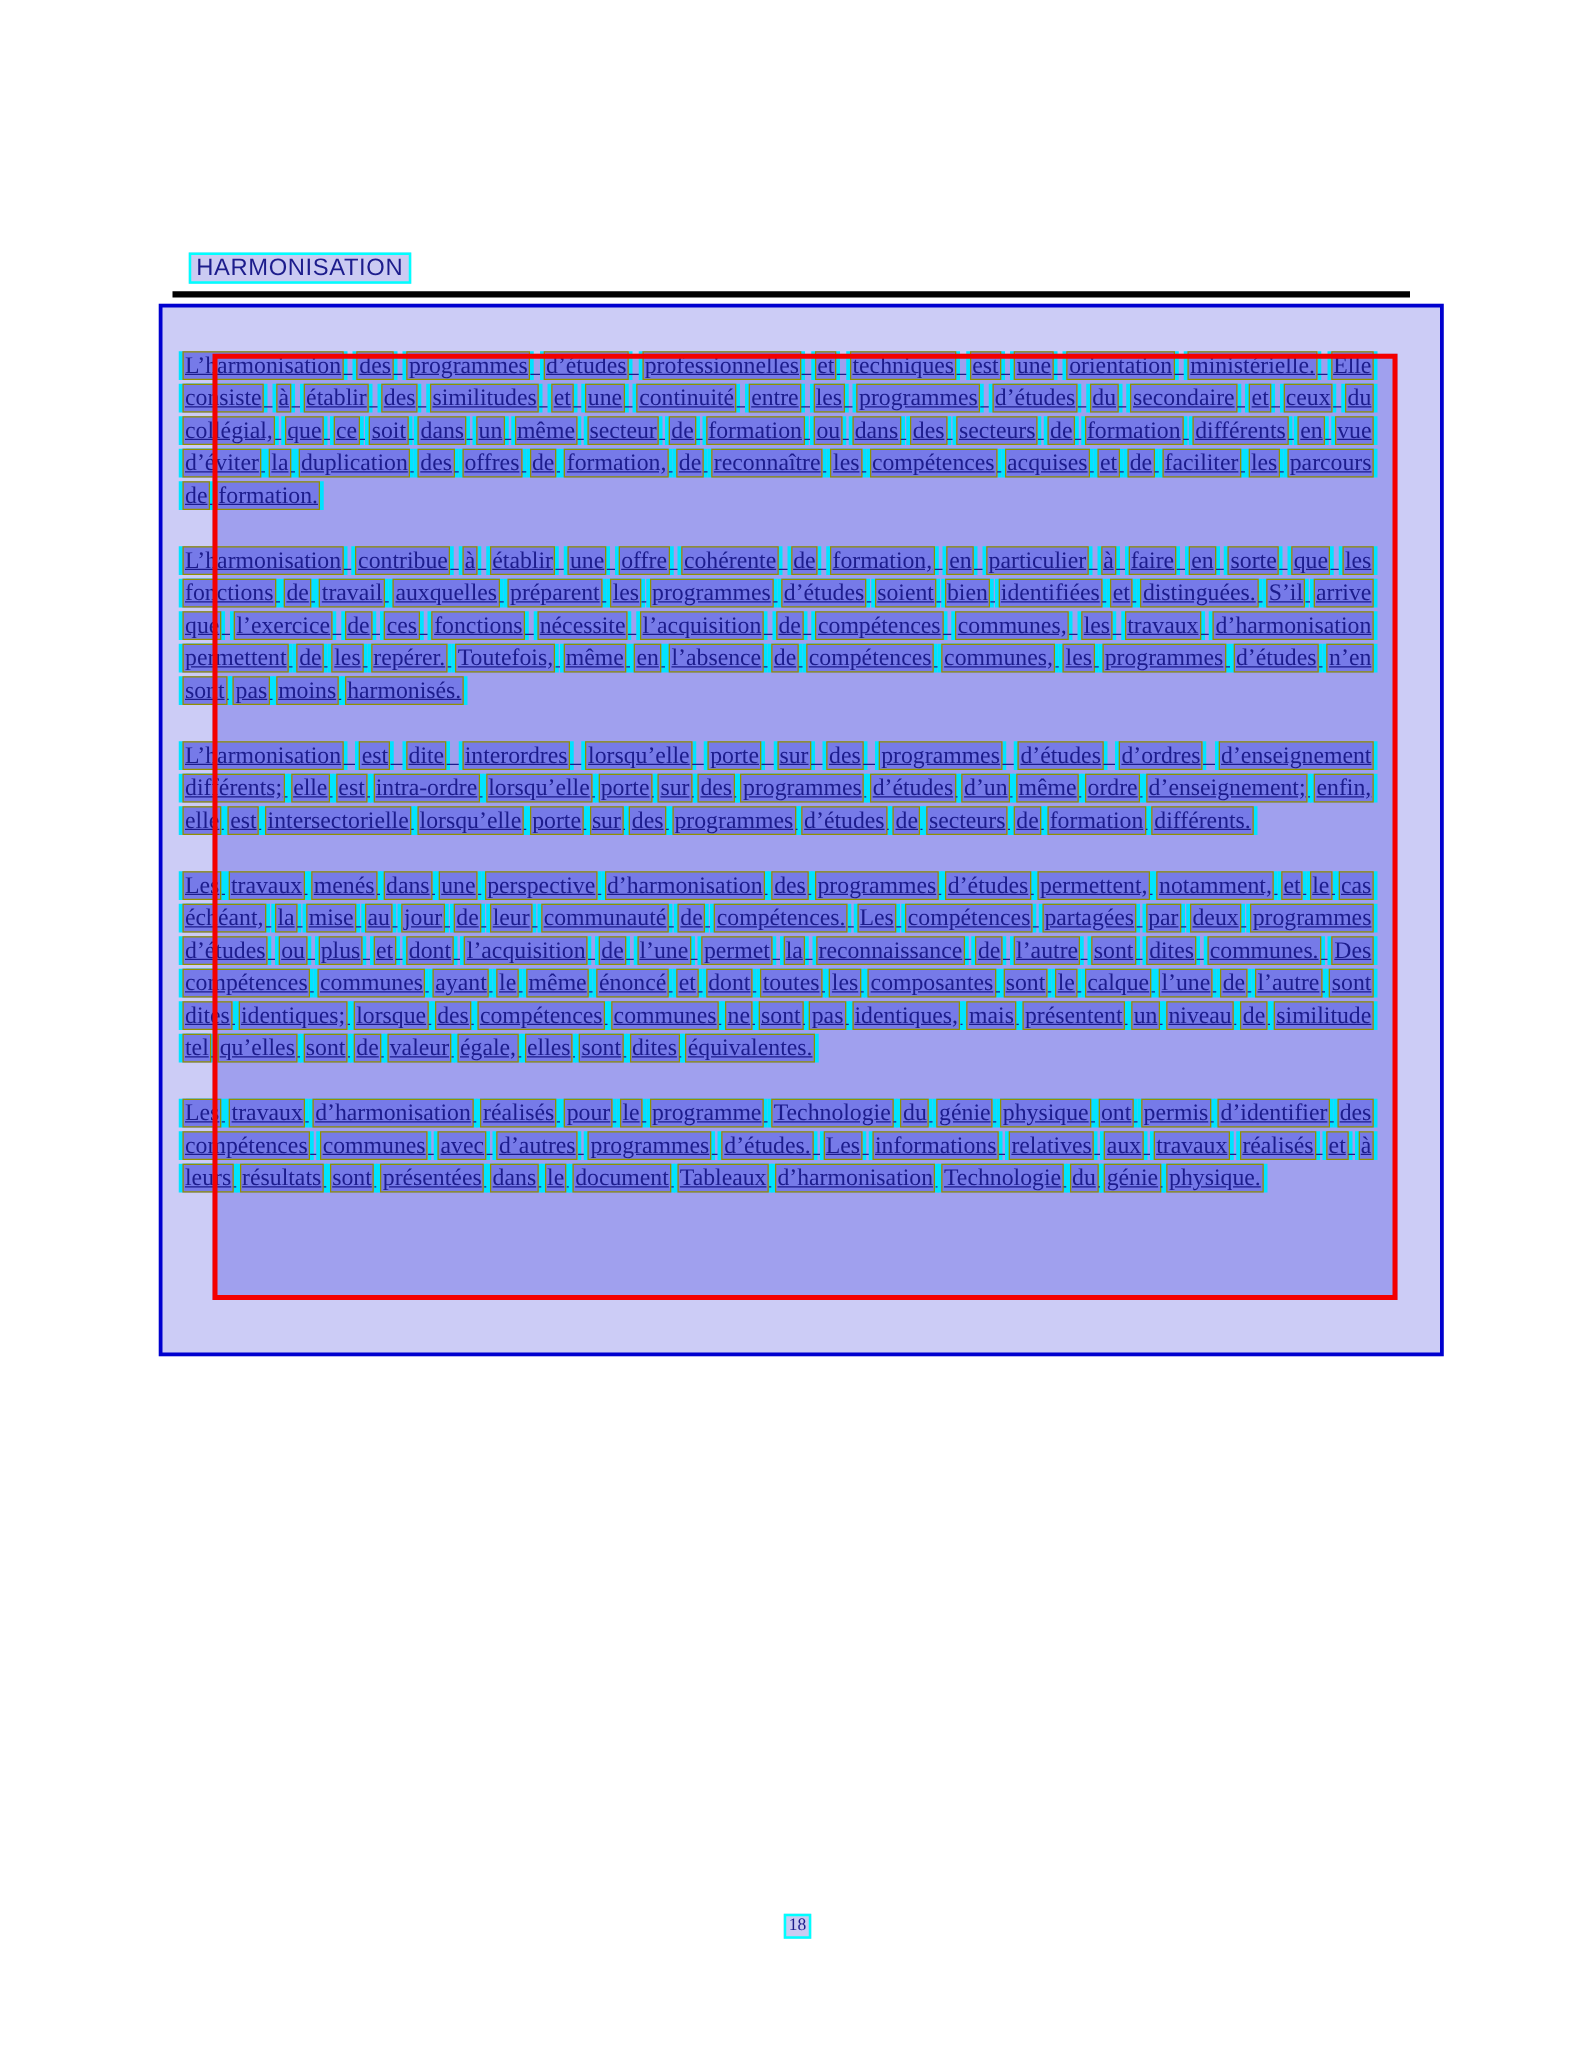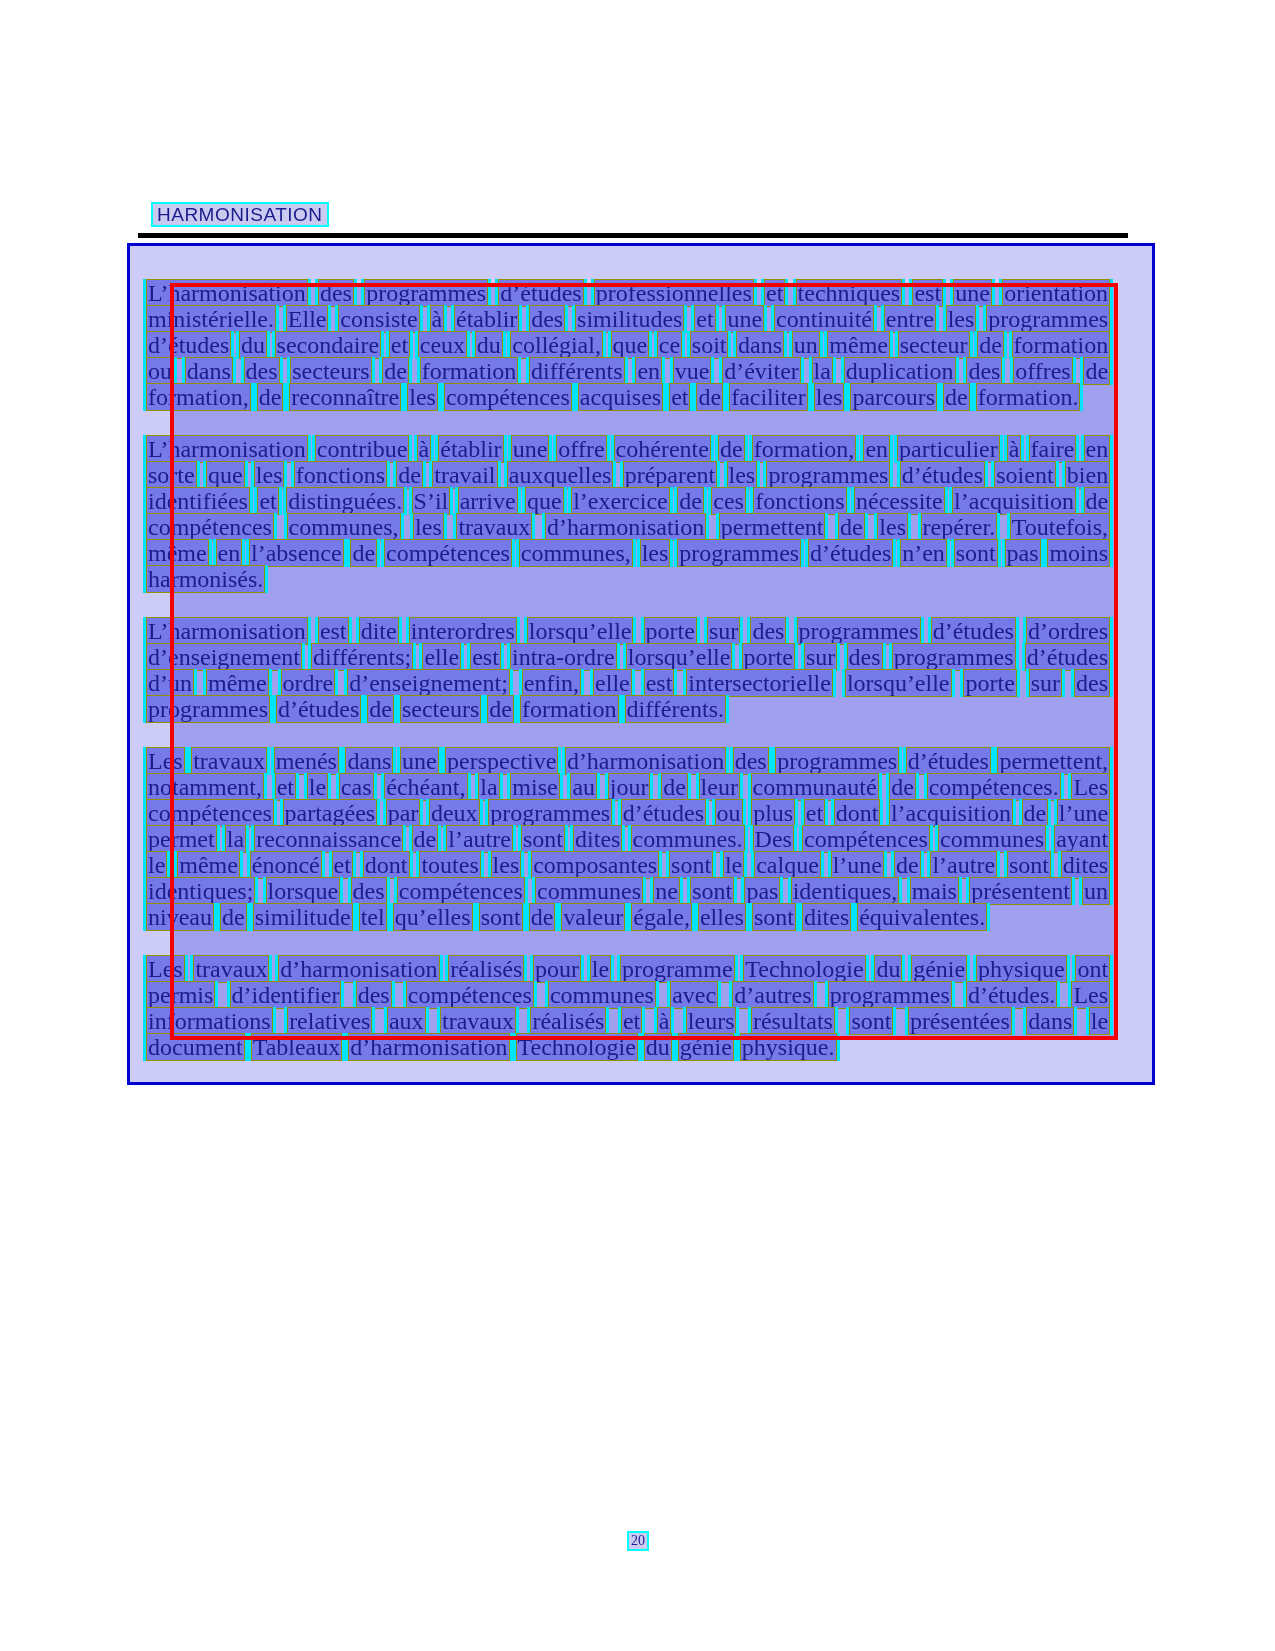--- a/index.html
+++ b/index.html
@@ -76,25 +76,26 @@
 
   
   .text-layer {
     position: absolute;
     left: 146px;
     top: 280px;
     width: 968px;
     z-index: 2;
   }
   .para {
-    margin: 0 4px 26px 0;
+    margin: 0 15px 26px 0;
     text-align: justify;
-    font-size: 24px;
+    font-size: 19px;
     line-height: 26px;
     color: var(--text-color);
+    text-decoration: underline;
   }
   .para:last-child { margin-bottom: 0; }
   .w {
     background: var(--word-highlight);
     border: 1px solid var(--word-border);
     padding: 0 1px;
     box-shadow: 3px 0 0 var(--space-marker), -3px 0 0 var(--space-marker);
   }
 
   
@@ -124,13 +125,13 @@
 <div class="text-layer">
     <p class="para"><span class="w">L’harmonisation</span> <span class="w">des</span> <span class="w">programmes</span> <span class="w">d’études</span> <span class="w">professionnelles</span> <span class="w">et</span> <span class="w">techniques</span> <span class="w">est</span> <span class="w">une</span> <span class="w">orientation</span> <span class="w">ministérielle.</span> <span class="w">Elle</span> <span class="w">consiste</span> <span class="w">à</span> <span class="w">établir</span> <span class="w">des</span> <span class="w">similitudes</span> <span class="w">et</span> <span class="w">une</span> <span class="w">continuité</span> <span class="w">entre</span> <span class="w">les</span> <span class="w">programmes</span> <span class="w">d’études</span> <span class="w">du</span> <span class="w">secondaire</span> <span class="w">et</span> <span class="w">ceux</span> <span class="w">du</span> <span class="w">collégial,</span> <span class="w">que</span> <span class="w">ce</span> <span class="w">soit</span> <span class="w">dans</span> <span class="w">un</span> <span class="w">même</span> <span class="w">secteur</span> <span class="w">de</span> <span class="w">formation</span> <span class="w">ou</span> <span class="w">dans</span> <span class="w">des</span> <span class="w">secteurs</span> <span class="w">de</span> <span class="w">formation</span> <span class="w">différents</span> <span class="w">en</span> <span class="w">vue</span> <span class="w">d’éviter</span> <span class="w">la</span> <span class="w">duplication</span> <span class="w">des</span> <span class="w">offres</span> <span class="w">de</span> <span class="w">formation,</span> <span class="w">de</span> <span class="w">reconnaître</span> <span class="w">les</span> <span class="w">compétences</span> <span class="w">acquises</span> <span class="w">et</span> <span class="w">de</span> <span class="w">faciliter</span> <span class="w">les</span> <span class="w">parcours</span> <span class="w">de</span> <span class="w">formation.</span></p>
     <p class="para"><span class="w">L’harmonisation</span> <span class="w">contribue</span> <span class="w">à</span> <span class="w">établir</span> <span class="w">une</span> <span class="w">offre</span> <span class="w">cohérente</span> <span class="w">de</span> <span class="w">formation,</span> <span class="w">en</span> <span class="w">particulier</span> <span class="w">à</span> <span class="w">faire</span> <span class="w">en</span> <span class="w">sorte</span> <span class="w">que</span> <span class="w">les</span> <span class="w">fonctions</span> <span class="w">de</span> <span class="w">travail</span> <span class="w">auxquelles</span> <span class="w">préparent</span> <span class="w">les</span> <span class="w">programmes</span> <span class="w">d’études</span> <span class="w">soient</span> <span class="w">bien</span> <span class="w">identifiées</span> <span class="w">et</span> <span class="w">distinguées.</span> <span class="w">S’il</span> <span class="w">arrive</span> <span class="w">que</span> <span class="w">l’exercice</span> <span class="w">de</span> <span class="w">ces</span> <span class="w">fonctions</span> <span class="w">nécessite</span> <span class="w">l’acquisition</span> <span class="w">de</span> <span class="w">compétences</span> <span class="w">communes,</span> <span class="w">les</span> <span class="w">travaux</span> <span class="w">d’harmonisation</span> <span class="w">permettent</span> <span class="w">de</span> <span class="w">les</span> <span class="w">repérer.</span> <span class="w">Toutefois,</span> <span class="w">même</span> <span class="w">en</span> <span class="w">l’absence</span> <span class="w">de</span> <span class="w">compétences</span> <span class="w">communes,</span> <span class="w">les</span> <span class="w">programmes</span> <span class="w">d’études</span> <span class="w">n’en</span> <span class="w">sont</span> <span class="w">pas</span> <span class="w">moins</span> <span class="w">harmonisés.</span></p>
     <p class="para"><span class="w">L’harmonisation</span> <span class="w">est</span> <span class="w">dite</span> <span class="w">interordres</span> <span class="w">lorsqu’elle</span> <span class="w">porte</span> <span class="w">sur</span> <span class="w">des</span> <span class="w">programmes</span> <span class="w">d’études</span> <span class="w">d’ordres</span> <span class="w">d’enseignement</span> <span class="w">différents;</span> <span class="w">elle</span> <span class="w">est</span> <span class="w">intra-ordre</span> <span class="w">lorsqu’elle</span> <span class="w">porte</span> <span class="w">sur</span> <span class="w">des</span> <span class="w">programmes</span> <span class="w">d’études</span> <span class="w">d’un</span> <span class="w">même</span> <span class="w">ordre</span> <span class="w">d’enseignement;</span> <span class="w">enfin,</span> <span class="w">elle</span> <span class="w">est</span> <span class="w">intersectorielle</span> <span class="w">lorsqu’elle</span> <span class="w">porte</span> <span class="w">sur</span> <span class="w">des</span> <span class="w">programmes</span> <span class="w">d’études</span> <span class="w">de</span> <span class="w">secteurs</span> <span class="w">de</span> <span class="w">formation</span> <span class="w">différents.</span></p>
     <p class="para"><span class="w">Les</span> <span class="w">travaux</span> <span class="w">menés</span> <span class="w">dans</span> <span class="w">une</span> <span class="w">perspective</span> <span class="w">d’harmonisation</span> <span class="w">des</span> <span class="w">programmes</span> <span class="w">d’études</span> <span class="w">permettent,</span> <span class="w">notamment,</span> <span class="w">et</span> <span class="w">le</span> <span class="w">cas</span> <span class="w">échéant,</span> <span class="w">la</span> <span class="w">mise</span> <span class="w">au</span> <span class="w">jour</span> <span class="w">de</span> <span class="w">leur</span> <span class="w">communauté</span> <span class="w">de</span> <span class="w">compétences.</span> <span class="w">Les</span> <span class="w">compétences</span> <span class="w">partagées</span> <span class="w">par</span> <span class="w">deux</span> <span class="w">programmes</span> <span class="w">d’études</span> <span class="w">ou</span> <span class="w">plus</span> <span class="w">et</span> <span class="w">dont</span> <span class="w">l’acquisition</span> <span class="w">de</span> <span class="w">l’une</span> <span class="w">permet</span> <span class="w">la</span> <span class="w">reconnaissance</span> <span class="w">de</span> <span class="w">l’autre</span> <span class="w">sont</span> <span class="w">dites</span> <span class="w">communes.</span> <span class="w">Des</span> <span class="w">compétences</span> <span class="w">communes</span> <span class="w">ayant</span> <span class="w">le</span> <span class="w">même</span> <span class="w">énoncé</span> <span class="w">et</span> <span class="w">dont</span> <span class="w">toutes</span> <span class="w">les</span> <span class="w">composantes</span> <span class="w">sont</span> <span class="w">le</span> <span class="w">calque</span> <span class="w">l’une</span> <span class="w">de</span> <span class="w">l’autre</span> <span class="w">sont</span> <span class="w">dites</span> <span class="w">identiques;</span> <span class="w">lorsque</span> <span class="w">des</span> <span class="w">compétences</span> <span class="w">communes</span> <span class="w">ne</span> <span class="w">sont</span> <span class="w">pas</span> <span class="w">identiques,</span> <span class="w">mais</span> <span class="w">présentent</span> <span class="w">un</span> <span class="w">niveau</span> <span class="w">de</span> <span class="w">similitude</span> <span class="w">tel</span> <span class="w">qu’elles</span> <span class="w">sont</span> <span class="w">de</span> <span class="w">valeur</span> <span class="w">égale,</span> <span class="w">elles</span> <span class="w">sont</span> <span class="w">dites</span> <span class="w">équivalentes.</span></p>
     <p class="para"><span class="w">Les</span> <span class="w">travaux</span> <span class="w">d’harmonisation</span> <span class="w">réalisés</span> <span class="w">pour</span> <span class="w">le</span> <span class="w">programme</span> <span class="w">Technologie</span> <span class="w">du</span> <span class="w">génie</span> <span class="w">physique</span> <span class="w">ont</span> <span class="w">permis</span> <span class="w">d’identifier</span> <span class="w">des</span> <span class="w">compétences</span> <span class="w">communes</span> <span class="w">avec</span> <span class="w">d’autres</span> <span class="w">programmes</span> <span class="w">d’études.</span> <span class="w">Les</span> <span class="w">informations</span> <span class="w">relatives</span> <span class="w">aux</span> <span class="w">travaux</span> <span class="w">réalisés</span> <span class="w">et</span> <span class="w">à</span> <span class="w">leurs</span> <span class="w">résultats</span> <span class="w">sont</span> <span class="w">présentées</span> <span class="w">dans</span> <span class="w">le</span> <span class="w">document</span> <span class="w">Tableaux</span> <span class="w">d’harmonisation</span> <span class="w">Technologie</span> <span class="w">du</span> <span class="w">génie</span> <span class="w">physique.</span></p>
   </div>
 
 <div class="red-border"></div>
 
-<div class="page-num">20</div>
+<div class="page-num">18</div>
 
 </body></html>

